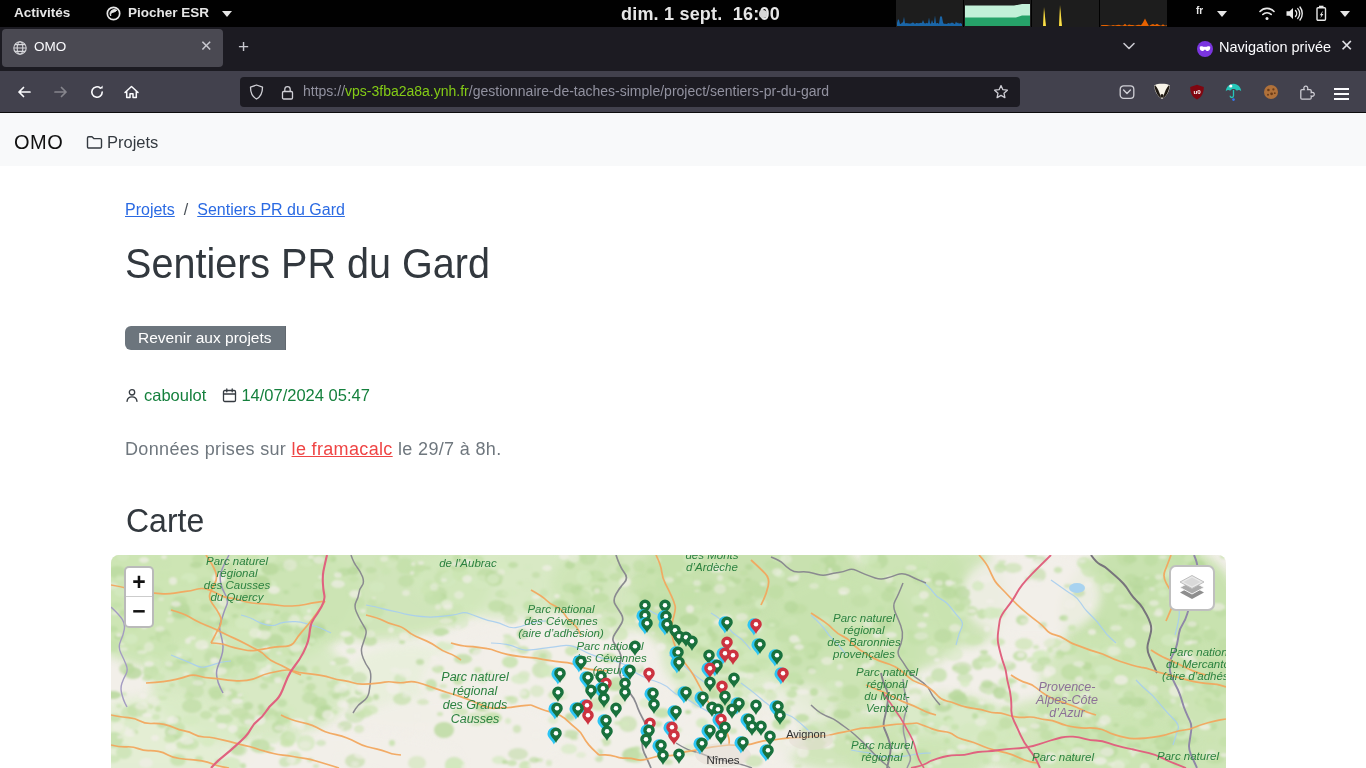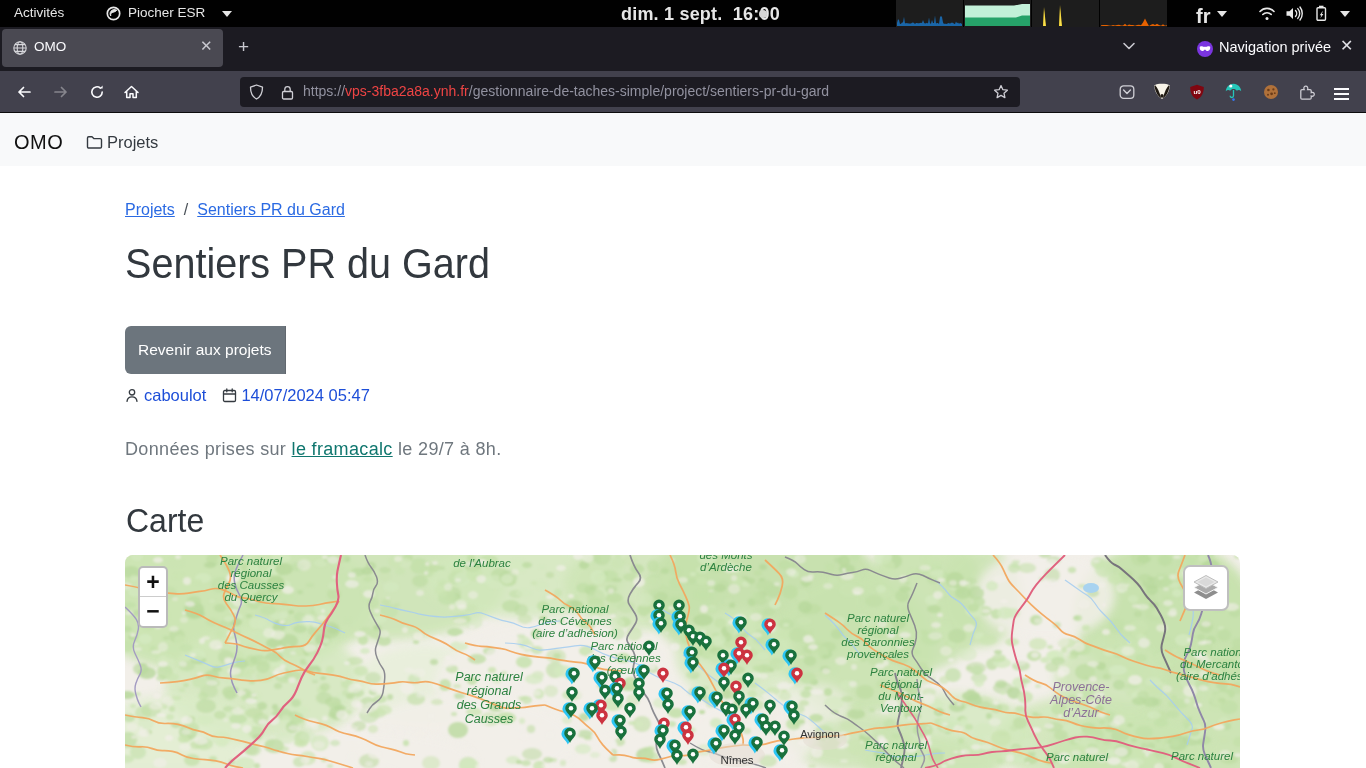--- a/index.html
+++ b/index.html
@@ -1,36 +1,36 @@
 <!DOCTYPE html>
 <html><head><meta charset="utf-8"><title>OMO</title><style>
 * { margin:0; padding:0; box-sizing:border-box; }
 html,body { width:1366px; height:768px; overflow:hidden; font-family:"Liberation Sans", sans-serif; background:#fff; -webkit-font-smoothing:antialiased; }
 .abs { position:absolute; }
 #gnome { position:absolute; left:0; top:0; width:1366px; height:27px; background:#010101; color:#e6e6e6; }
-#gnome .t { position:absolute; font-size:13.5px; font-weight:400; top:5px; }
+#gnome .t { position:absolute; font-size:13.5px; font-weight:700; top:5px; }
 #tabbar { position:absolute; left:0; top:27px; width:1366px; height:44px; background:#1c1b22; }
 #tab { position:absolute; left:2px; top:2px; width:221px; height:38px; background:#4a4952; border-radius:4px; color:#fbfbfe; }
 #toolbar { position:absolute; left:0; top:71px; width:1366px; height:42px; background:#42414d; border-bottom:1px solid #0c0c0d; }
 #urlbar { position:absolute; left:240px; top:6px; width:780px; height:30px; background:#1c1b22; border-radius:4px; color:#9292a0; font-size:14px; }
 #page { position:absolute; left:0; top:113px; width:1366px; height:655px; background:#ffffff; color:#212529; }
 #siteheader { position:absolute; left:0; top:0; width:1366px; height:53px; background:#f8f9fa; }
 .navitem { position:absolute; top:3px; height:53px; display:flex; align-items:center; gap:4px; font-size:16.5px; color:#343a40; }
 #bc { position:absolute; left:125px; top:88px; font-size:16px; color:#495057; }
 #bc a { color:#2a6ae3; }
 h1.title { position:absolute; left:125px; top:126px; font-size:43px; font-weight:400; color:#32383e; transform:scaleX(0.92); transform-origin:left top; white-space:nowrap; }
 #btns { position:absolute; left:125px; top:213px; height:40px; display:flex; }
-.btn { background:#6c757d; color:#ffffff; font-size:15.5px; height:48px; display:flex; align-items:center; padding:0 13px; }
+.btn { background:#6c757d; color:#ffffff; font-size:15.5px; height:24px; display:flex; align-items:center; padding:0 13px; }
 .btn.l { border-radius:6px 0 0 6px; border-right:1px solid #62686f; }
 .btn.r { border-radius:0 6px 6px 0; }
-#meta { position:absolute; left:125px; top:273px; font-size:16.5px; color:#1d4ed8; display:flex; align-items:center; }
+#meta { position:absolute; left:125px; top:273px; font-size:16.5px; color:#15803d; display:flex; align-items:center; }
 #desc { position:absolute; left:125px; top:326px; font-size:18px; color:#6f777e; letter-spacing:0.34px; }
-#desc a { color:#0f766e; }
+#desc a { color:#ef4444; }
 h2.carte { position:absolute; left:126px; top:389px; font-size:33px; font-weight:400; color:#32383e; transform:scaleX(0.97); transform-origin:left top; }
-#map { position:absolute; left:125px; top:442px; width:1115px; height:214px; border-radius:8px 8px 0 0; overflow:hidden; }
+#map { position:absolute; left:111px; top:442px; width:1115px; height:214px; border-radius:8px 8px 0 0; overflow:hidden; }
 #zoomctl { position:absolute; left:13px; top:11px; width:30px; height:62px; border:2px solid rgba(0,0,0,0.27); border-radius:5px; background:#fff; }
 #zoomctl .zb { width:26px; height:29px; display:flex; align-items:center; justify-content:center; font-size:23px; font-weight:700; color:#121212; }
 #zoomctl .zb.first { border-bottom:1px solid #ccc; }
 #layersctl { position:absolute; right:11px; top:10px; width:46px; height:46px; border:2px solid rgba(0,0,0,0.25); border-radius:7px; background:#fff; display:flex; align-items:center; justify-content:center; }
 </style></head><body>
 <div id="gnome">
     <div class="t" style="left:14px">Activités</div>
     <div class="abs" style="left:106px;top:6px"><svg width="15" height="15" viewBox="0 0 15 15" xmlns="http://www.w3.org/2000/svg" style="">
         <g fill="none" stroke="#e6e6e6">
           <circle cx="7.5" cy="7.5" r="6.2" stroke-width="1.7"></circle>
@@ -48,21 +48,21 @@
         <rect x="136" y="0" width="67" height="27" fill="#1d1d1d"></rect>
         <rect x="204" y="0" width="67" height="27" fill="#1d1d1d"></rect>
         <path d="M1 26 L1 23.0 L2 19.2 L3 19.9 L4 23.9 L5 23.8 L6 22.6 L7 22.5 L8 16.7 L9 23.5 L10 23.1 L11 23.2 L12 23.2 L13 23.5 L14 23.6 L15 23.6 L16 22.7 L17 22.5 L18 22.9 L19 23.9 L20 23.1 L21 23.0 L22 23.3 L23 23.3 L24 22.9 L25 22.8 L26 23.0 L27 20.1 L28 22.8 L29 23.4 L30 23.3 L31 22.8 L32 23.4 L33 17.5 L34 23.6 L35 23.6 L36 20.1 L37 23.0 L38 23.0 L39 15.6 L40 23.4 L41 23.0 L42 23.1 L43 23.9 L44 16.9 L45 16.1 L46 16.9 L47 22.5 L48 23.9 L49 23.6 L50 24.0 L51 23.8 L52 23.2 L53 23.0 L54 23.7 L55 22.8 L56 22.8 L57 22.8 L58 23.7 L59 24.0 L60 21.4 L61 23.3 L62 22.6 L63 23.7 L64 23.1 L65 23.3 L66 23.9 L66 26 Z" fill="#1a66a8"></path>
         <path d="M69 26 L69 16.5 L120 16.5 L126 14.5 L134 14.5 L134 26 Z" fill="#26a269"></path>
         <path d="M69 17.5 L69 5.5 L118 5.5 L126 4 L134 4 L134 15.5 L126 15.5 L120 17.5 Z" fill="#c2f0d8"></path>
         <path d="M147 26 L148 7 L150 26 Z M163 26 L164 5 L166 26 Z" fill="#f6d32d"></path>
         <path d="M147.6 26 L148 10 L149.4 26 Z M163.6 26 L164 8 L165.4 26 Z" fill="#f8e45c" opacity="0.8"></path>
         <path d="M205 26 L205 25.2 L207 24.9 L209 25.1 L211 25.1 L213 25.4 L215 25.8 L217 25.1 L219 25.6 L221 25.0 L223 24.8 L225 25.5 L227 25.5 L229 23.8 L231 25.8 L233 24.4 L235 24.9 L237 25.0 L239 25.8 L241 25.0 L243 24.8 L245 25.2 L247 22.5 L249 18.5 L251 22.5 L253 26.0 L255 24.8 L257 24.0 L259 24.9 L261 23.7 L263 25.0 L265 25.7 L267 24.2 L269 25.7 L271 25.3 L271 26 Z" fill="#e66100"></path>
       </svg>
     </div>
-    <div class="t" style="left:1196px;font-weight:700;font-size:20px">fr</div>
+    <div class="t" style="left:1196px;font-weight:700;font-size:10px">fr</div>
     <div class="abs" style="left:1217px;top:11px;width:0;height:0;border-left:5px solid transparent;border-right:5px solid transparent;border-top:6px solid #e6e6e6"></div>
     <div class="abs" style="left:1258px;top:7px"><svg width="18" height="14" viewBox="0 0 18 14" xmlns="http://www.w3.org/2000/svg" style="">
         <path d="M2 4.5 a9.5 9.5 0 0 1 14 0" fill="none" stroke="#e8e8e8" stroke-width="1.6" stroke-linecap="round"></path>
         <path d="M4.8 7.5 a5.8 5.8 0 0 1 8.4 0" fill="none" stroke="#e8e8e8" stroke-width="1.6" stroke-linecap="round"></path>
         <circle cx="9" cy="11.5" r="1.5" fill="#e8e8e8"></circle>
       </svg></div>
     <div class="abs" style="left:1285px;top:6px"><svg width="18" height="15" viewBox="0 0 18 15" xmlns="http://www.w3.org/2000/svg" style="">
         <path d="M1.5 5.2 H4.5 L8 2 V13 L4.5 9.8 H1.5 Z" fill="#e8e8e8"></path>
         <path d="M10.5 4.5 a4.4 4.4 0 0 1 0 6 M12.8 2.6 a7.3 7.3 0 0 1 0 9.8 M15 1 a10.5 10.5 0 0 1 0 13" fill="none" stroke="#e8e8e8" stroke-width="1.4" stroke-linecap="round"></path>
       </svg></div>
@@ -111,21 +111,21 @@
         <path d="M2 8.5 L8.5 2.5 L15 8.5 M3.7 7.2 V13.5 H7 V9.8 H10 V13.5 H13.3 V7.2" fill="none" stroke="#fbfbfe" stroke-width="1.5" stroke-linecap="round" stroke-linejoin="round"></path>
       </svg></div>
     <div id="urlbar">
       <div class="abs" style="left:9px;top:7px"><svg width="15" height="16" viewBox="0 0 15 16" xmlns="http://www.w3.org/2000/svg" style="">
           <path d="M7.5 1 L13.5 3.2 C13.5 9 11.5 12.8 7.5 15 C3.5 12.8 1.5 9 1.5 3.2 Z" fill="none" stroke="#d0d0d6" stroke-width="1.3" stroke-linejoin="round"></path>
         </svg></div>
       <div class="abs" style="left:41px;top:8px"><svg width="13" height="15" viewBox="0 0 13 15" xmlns="http://www.w3.org/2000/svg" style="">
           <rect x="1.5" y="6.5" width="10" height="7.5" rx="1.2" fill="none" stroke="#d0d0d6" stroke-width="1.3"></rect>
           <path d="M3.8 6.5 V4.3 a2.7 2.7 0 0 1 5.4 0 V6.5" fill="none" stroke="#d0d0d6" stroke-width="1.3"></path>
         </svg></div>
-      <div class="abs" style="left:63px;top:6px;white-space:nowrap">https://<span style="color:#ef4444">vps-3fba2a8a.ynh.fr</span>/gestionnaire-de-taches-simple/project/sentiers-pr-du-gard</div>
+      <div class="abs" style="left:63px;top:6px;white-space:nowrap">https://<span style="color:#84cc16">vps-3fba2a8a.ynh.fr</span>/gestionnaire-de-taches-simple/project/sentiers-pr-du-gard</div>
       <div class="abs" style="left:753px;top:7px"><svg width="16" height="16" viewBox="0 0 16 16" xmlns="http://www.w3.org/2000/svg" style="">
           <path d="M8 1.6 L9.9 5.7 L14.4 6.2 L11 9.2 L11.9 13.6 L8 11.4 L4.1 13.6 L5 9.2 L1.6 6.2 L6.1 5.7 Z" fill="none" stroke="#cecdd4" stroke-width="1.3" stroke-linejoin="round"></path>
         </svg></div>
     </div>
     <div class="abs" style="left:1119px;top:13px"><svg width="16" height="16" viewBox="0 0 16 16" xmlns="http://www.w3.org/2000/svg" style="">
         <rect x="1.2" y="1.8" width="13.6" height="12.6" rx="3.4" fill="none" stroke="#d0d0d6" stroke-width="1.3"></rect>
         <path d="M4.6 6 L8 9.4 L11.4 6" fill="none" stroke="#d0d0d6" stroke-width="1.4" stroke-linecap="round" stroke-linejoin="round"></path>
       </svg></div>
     <div class="abs" style="left:1153px;top:12px"><svg width="18" height="17" viewBox="0 0 18 17" xmlns="http://www.w3.org/2000/svg" style="">
         <path d="M9 16 C4 13 1.5 8 1.2 2.5 C3.5 1 6 0.8 9 0.8 C12 0.8 14.5 1 16.8 2.5 C16.5 8 14 13 9 16 Z" fill="#f7f3e8"></path>

